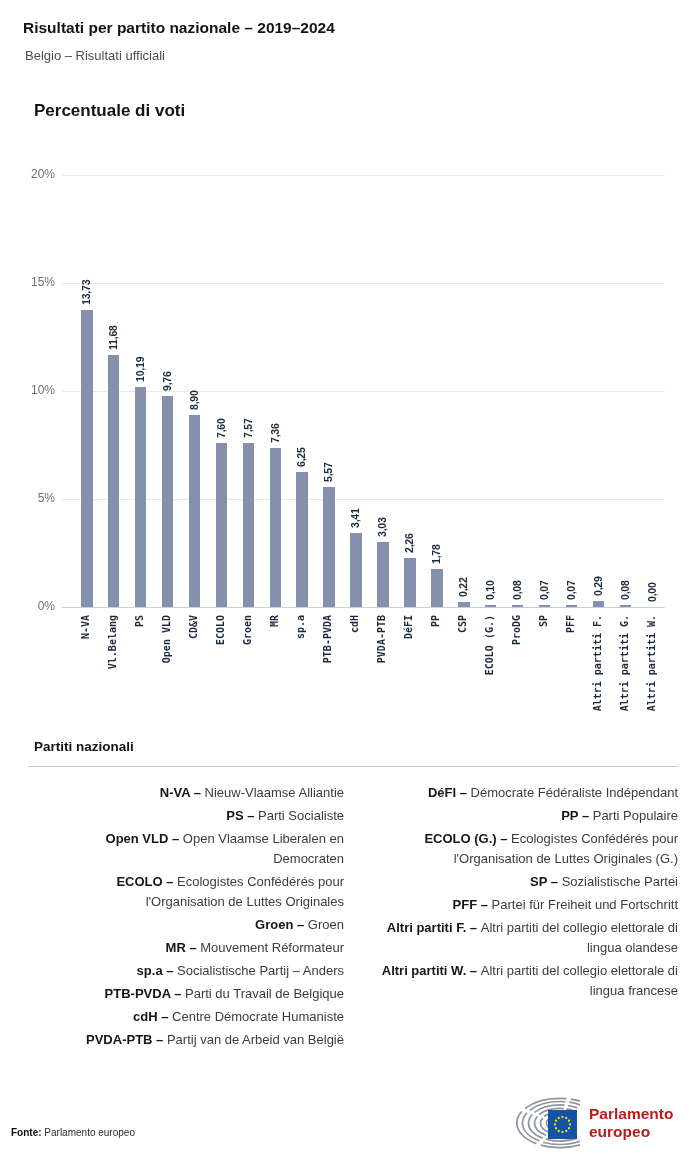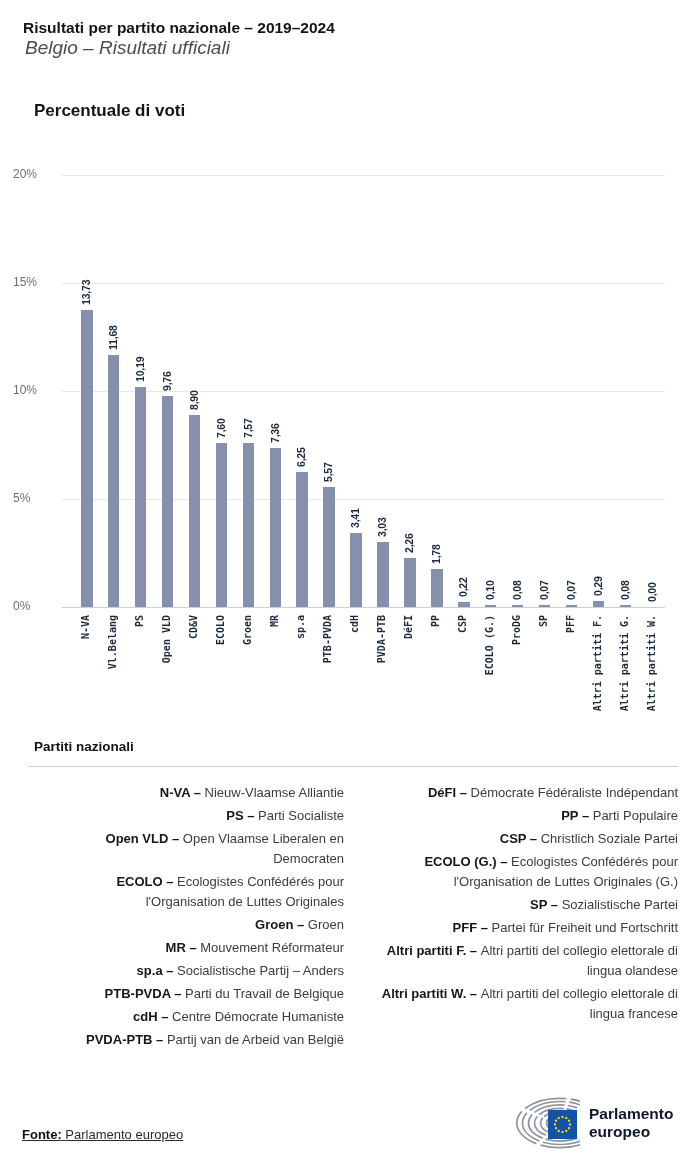--- a/index.html
+++ b/index.html
@@ -1,42 +1,42 @@
 <!DOCTYPE html>
 <html><head>
 <meta charset="utf-8">
 <style>
   html,body{margin:0;padding:0;background:#fff;}
   .page{position:relative;width:700px;height:1161px;background:#ffffff;
         font-family:"Liberation Sans",sans-serif;overflow:hidden;border-radius:13px;}
 
   .title{position:absolute;left:23px;top:19px;font-size:15.5px;font-weight:bold;color:#141414;}
-  .subtitle{position:absolute;left:25px;top:37px;font-size:19px;color:#4d4d4d;font-style:italic;}
+  .subtitle{position:absolute;left:25px;top:48px;font-size:13px;color:#4d4d4d;}
   .pct-label{position:absolute;left:34px;top:101px;font-size:17px;font-weight:bold;color:#141414;}
 
   #chart{position:absolute;left:0;top:0;width:700px;height:735px;}
   .gridline{position:absolute;height:1px;background:#e9e9e9;}
   .axisline{background:#c5cfe6;}
-  .ytick{position:absolute;width:42px;text-align:left;font-size:12px;color:#6f6f6f;}
+  .ytick{position:absolute;width:42px;text-align:right;font-size:12px;color:#6f6f6f;}
   .bar{position:absolute;}
   .val{position:absolute;font-size:10.5px;font-weight:bold;color:#1c2a3d;letter-spacing:-0.2px;
        line-height:12px;white-space:nowrap;transform-origin:0 0;transform:rotate(-90deg);}
   .xlab{position:absolute;font-family:"DejaVu Sans Mono","Liberation Mono",monospace;
         font-size:10px;font-weight:bold;color:#1c2a3d;line-height:12px;white-space:nowrap;
         transform-origin:0 0;transform:rotate(-90deg) translateX(-100%);}
 
   .legend{position:absolute;left:34px;top:739px;width:644px;}
   .legend-heading{font-size:13.5px;font-weight:bold;color:#141414;margin:0 0 12px 0;}
   .legend-rule{height:1px;background:#cccccc;margin:0 0 16px -6px;}
   .cols{display:flex;gap:24px;}
   .col{width:310px;}
   .lentry{font-size:13px;line-height:20px;color:#3c3c3c;margin-bottom:3px;text-align:right;}
   .lentry b{color:#161616;}
 
-  .footer-source{position:absolute;left:22px;top:1127px;font-size:13px;color:#2b2b2b;text-decoration:underline;}
+  .footer-source{position:absolute;left:11px;top:1127px;font-size:10px;color:#2b2b2b;}
   .footer-source b{color:#111111;}
 
   .logo{position:absolute;left:516px;top:1096px;display:flex;align-items:center;gap:9px;}
   .logo-text{font-size:15.5px;font-weight:bold;line-height:18px;}
 </style>
 </head>
 <body>
 
 <div class="page">
 
@@ -134,21 +134,20 @@
           <div class="lentry"><b>Groen – </b><span>Groen</span></div>
           <div class="lentry"><b>MR – </b><span>Mouvement Réformateur</span></div>
           <div class="lentry"><b>sp.a – </b><span>Socialistische Partij – Anders</span></div>
           <div class="lentry"><b>PTB-PVDA – </b><span>Parti du Travail de Belgique</span></div>
           <div class="lentry"><b>cdH – </b><span>Centre Démocrate Humaniste</span></div>
           <div class="lentry"><b>PVDA-PTB – </b><span>Partij van de Arbeid van België</span></div>
         </div>
       <div class="col" id="legend-right">
           <div class="lentry"><b>DéFI – </b><span>Démocrate Fédéraliste Indépendant</span></div>
           <div class="lentry"><b>PP – </b><span>Parti Populaire</span></div>
-          <div class="lentry"><b>CSP – </b><span>Christlich Soziale Partei</span></div>
           <div class="lentry"><b>ECOLO (G.) – </b><span>Ecologistes Confédérés pour l'Organisation de Luttes Originales (G.)</span></div>
           <div class="lentry"><b>SP – </b><span>Sozialistische Partei</span></div>
           <div class="lentry"><b>PFF – </b><span>Partei für Freiheit und Fortschritt</span></div>
           <div class="lentry"><b>Altri partiti F. – </b><span>Altri partiti del collegio elettorale di lingua olandese</span></div>
           <div class="lentry"><b>Altri partiti W. – </b><span>Altri partiti del collegio elettorale di lingua francese</span></div>
         </div>
     </div>
   </div>
 
   <div class="footer-source">
@@ -175,19 +174,19 @@
           <circle cx="53.00" cy="32.25" r="1.15"></circle>
           <circle cx="50.25" cy="35.00" r="1.15"></circle>
           <circle cx="46.50" cy="36.00" r="1.15"></circle>
           <circle cx="42.75" cy="35.00" r="1.15"></circle>
           <circle cx="40.00" cy="32.25" r="1.15"></circle>
           <circle cx="39.00" cy="28.50" r="1.15"></circle>
           <circle cx="40.00" cy="24.75" r="1.15"></circle>
           <circle cx="42.75" cy="22.00" r="1.15"></circle>
         </g>
     </svg>
-    <div class="logo-text" style="color: #0f172a;">
+    <div class="logo-text" style="color: #b91c1c;">
       <div>Parlamento</div>
       <div>europeo</div>
     </div>
   </div>
 
 </div>
 
 </body></html>

